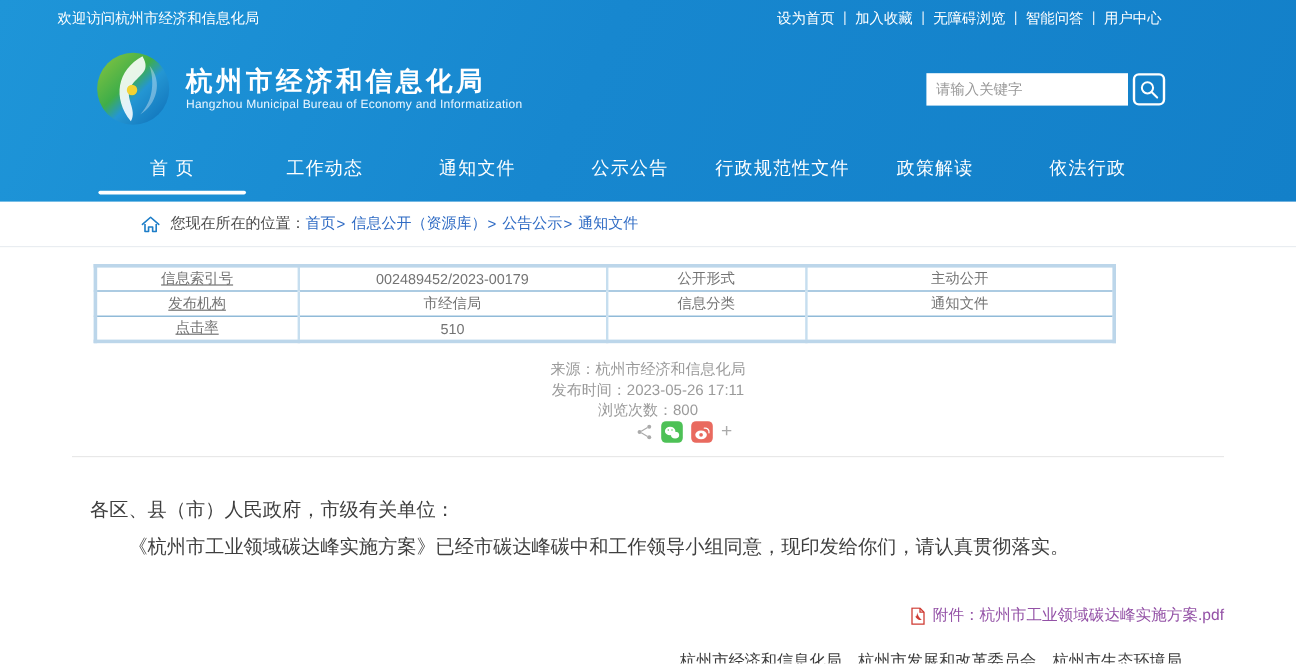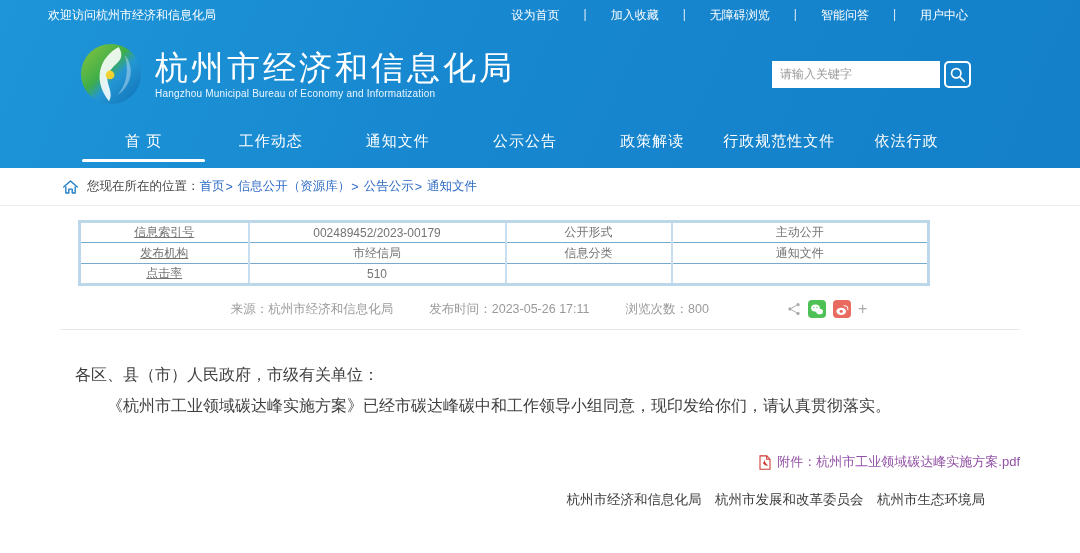--- a/index.html
+++ b/index.html
@@ -4,65 +4,65 @@
 <style>
   * { margin:0; padding:0; box-sizing:border-box; }
   html,body { width:1080px; height:553px; overflow:hidden; background:#fff;
     font-family:"Liberation Sans","DejaVu Sans",sans-serif; }
 
   
   .header { width:1080px; height:168px;
     background:linear-gradient(115deg,#1e95d8 0%,#1787cf 45%,#1380c9 100%); position:relative; }
   .topbar { height:30px; display:flex; align-items:center; justify-content:space-between;
     padding:0 112px 0 48px; color:#fff; font-size:12px; }
-  .topbar-links { display:flex; align-items:flex-start; gap:24px; }
+  .topbar-links { display:flex; align-items:flex-start; gap:7px; }
   .topbar-links .sep { opacity:.85; }
   .topbar-links a { color:#fff; text-decoration:none; cursor:pointer; }
 
   .banner { height:88px; display:flex; align-items:center; padding-left:80px; }
   .logo { width:62px; height:62px; margin-right:13px; flex:0 0 auto; }
-  .site-name h1 { color:#fff; font-size:33px; letter-spacing:3px; font-weight:normal; line-height:1.15; }
+  .site-name h1 { color:#fff; font-size:22px; letter-spacing:3px; font-weight:bold; line-height:1.15; }
   .site-name .en { color:#eaf6ff; font-size:10px; letter-spacing:.2px; margin-top:2px; }
   .search { margin-left:auto; margin-right:109px; display:flex; align-items:center; }
   .search input { width:168px; height:27px; border:none; font-size:12px; padding:0 8px;
     color:#333; outline:none; background:#fff; }
   .search input::placeholder { color:#999; }
   .search-btn { width:27px; height:27px; margin-left:4px; background:transparent;
     border:2px solid #fff; border-radius:5px; display:flex; align-items:center;
     justify-content:center; cursor:pointer; }
 
   .nav { height:50px; display:flex; margin:0 110px 0 80px; }
   .nav-item { flex:1; text-align:center; line-height:46px; color:#fff; font-size:15px;
     cursor:pointer; position:relative; letter-spacing:1px; }
   .nav-item.active::after { content:""; position:absolute; left:2px; right:2px; bottom:6px;
     height:3px; background:#fff; border-radius:2px; }
 
   
-  .crumbbar { height:38px; display:flex; align-items:center; padding-left:62px;
+  .crumbbar { height:38px; display:flex; align-items:center; padding-left:117px;
     border-bottom:1px solid #e9edf1; font-size:12.5px; background:#fff; }
   .crumbbar .home-ic { margin-right:8px; display:flex; }
   .crumb-prefix { color:#4a4a4a; }
   .crumb-link { color:#2f6bc4; cursor:pointer; }
   .crumb-sep { color:#2f6bc4; margin:0 5px 0 1px; }
 
   
   .main { padding:0 60px; }
 
   table.info { border-collapse:collapse; margin:14px 0 0 18px;
     border:3px solid #bcd6ea; }
   table.info td { height:21px; font-size:12px; color:#737373; text-align:center;
     border-top:1px solid #76aacf; border-left:2px solid #c6deef; padding:0 6px; }
   table.info tr:first-child td { border-top:none; }
   table.info td:first-child { border-left:none;text-decoration:underline; }
 
   .art-title { text-align:center; font-size:17px; font-weight:bold; color:#121212;
     margin-top:22px; letter-spacing:.5px; }
 
   .meta { margin-top:14px; display:flex; align-items:center; justify-content:center;
-    font-size:12.5px; color:#9a9a9a; }
+    font-size:12.5px; color:#9a9a9a;flex-direction:column; }
   .meta .m { margin:0 18px; }
   .share { display:flex; align-items:center; gap:7px; margin-left:60px; }
   .share .sq { width:18px; height:18px; border-radius:4px; display:flex; align-items:center;
     justify-content:center; cursor:pointer; }
   .sq.wechat { background:#4dc156; }
   .sq.weibo  { background:#e96a5f; }
   .share-node { display:flex; cursor:pointer; }
   .share-plus { color:#aaa; font-size:16px; cursor:pointer; line-height:1; }
   .meta-rule { border-bottom:1px solid #e8e8e8; margin-top:11px; }
 
@@ -123,22 +123,22 @@
         </svg>
       </button>
     </div>
   </div>
 
   <div class="nav">
     <div class="nav-item active">首 页</div>
     <div class="nav-item">工作动态</div>
     <div class="nav-item">通知文件</div>
     <div class="nav-item">公示公告</div>
+    <div class="nav-item">行政规范性文件</div>
     <div class="nav-item">政策解读</div>
-    <div class="nav-item">行政规范性文件</div>
     <div class="nav-item">依法行政</div>
   </div>
 </div>
 
 <div class="crumbbar">
   <span class="home-ic">
     <svg width="17" height="16" viewBox="0 0 20 18">
       <path d="M2 9 L10 2 L18 9" fill="none" stroke="#1e7ec8" stroke-width="1.6" stroke-linecap="round" stroke-linejoin="round"></path>
       <path d="M4.5 8.5 V16 H8 V11.5 H12 V16 H15.5 V8.5" fill="none" stroke="#1e7ec8" stroke-width="1.6" stroke-linejoin="round"></path>
     </svg>

